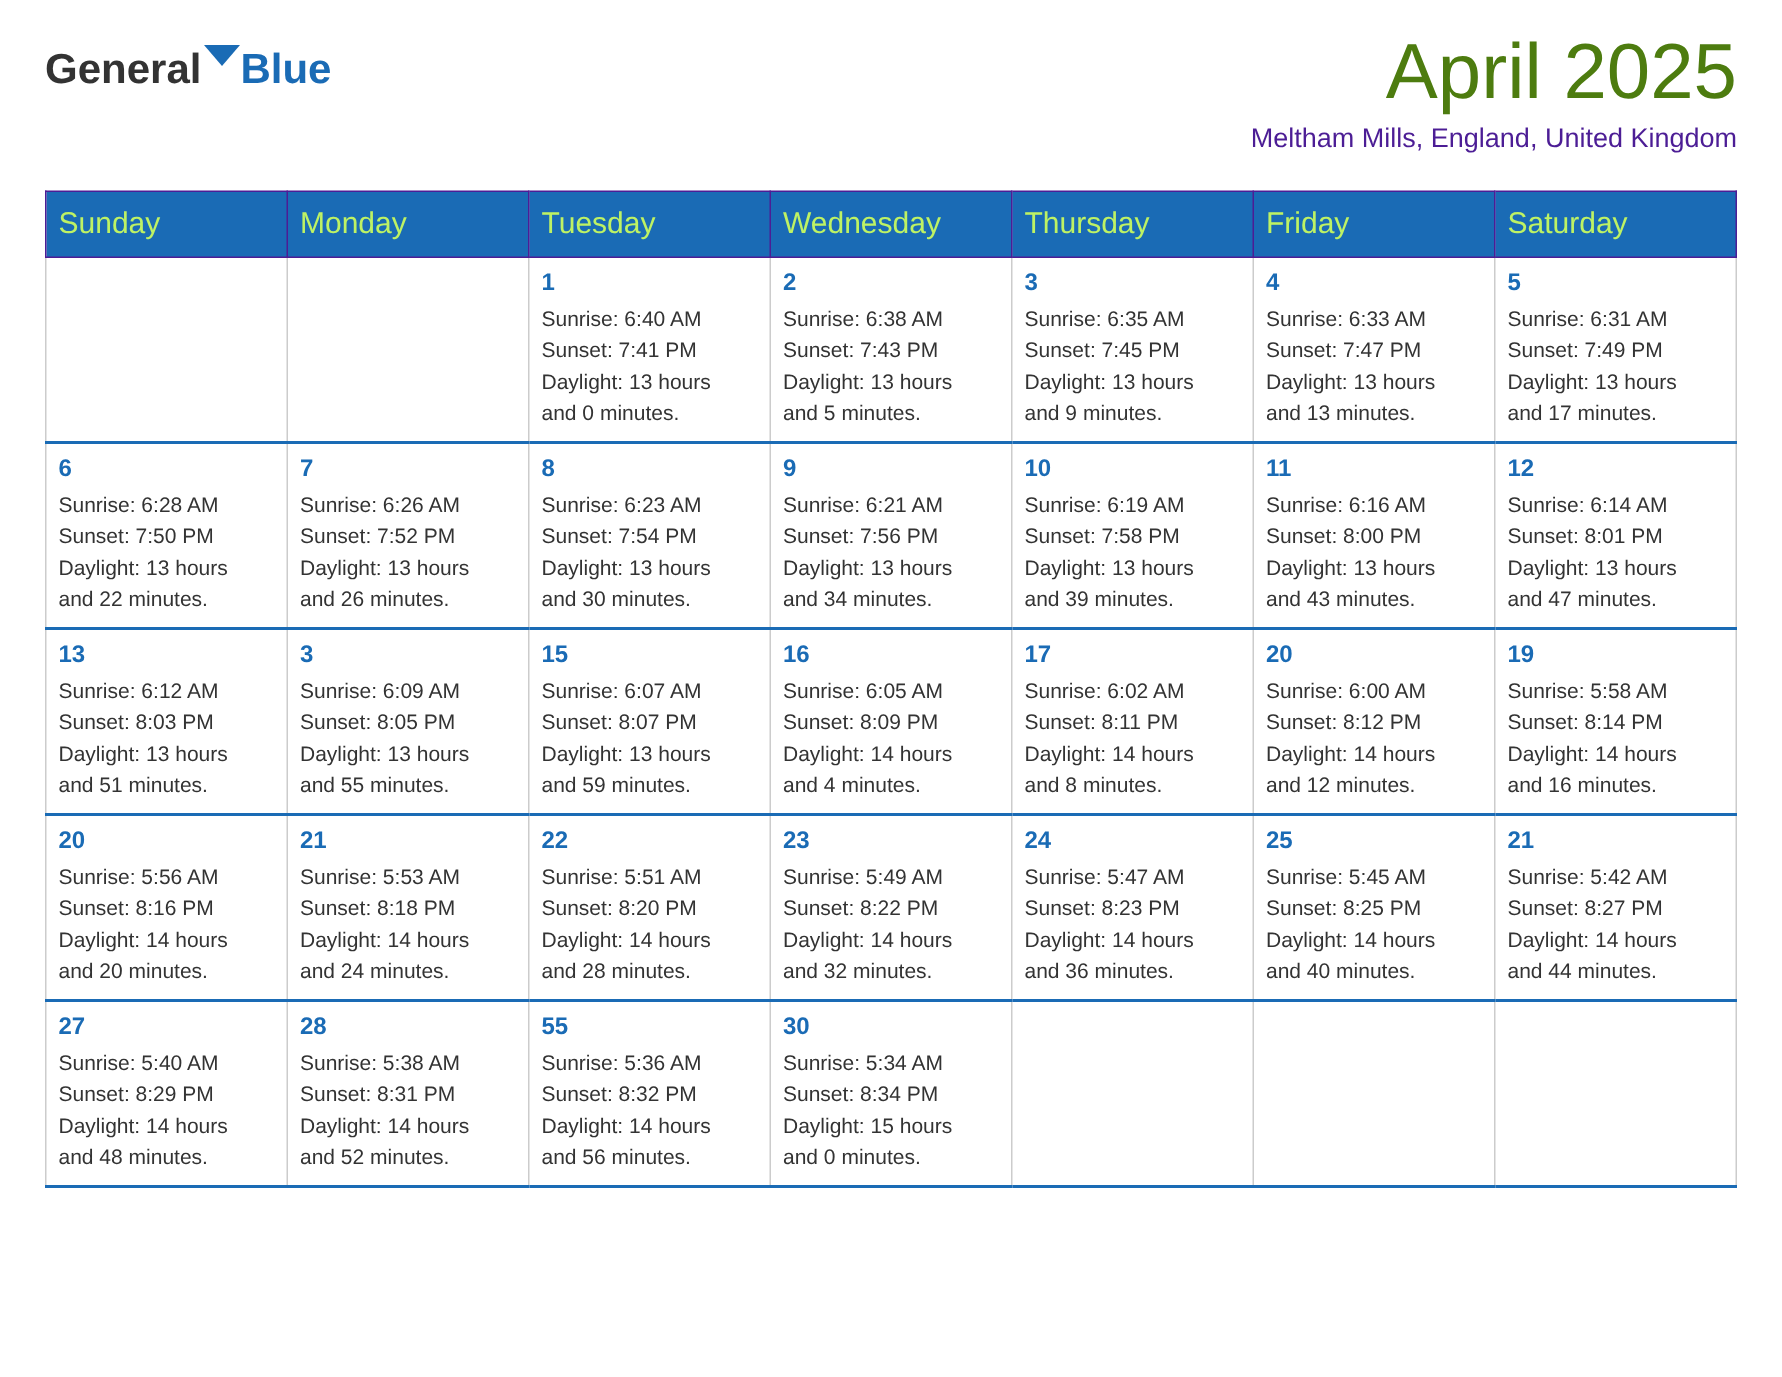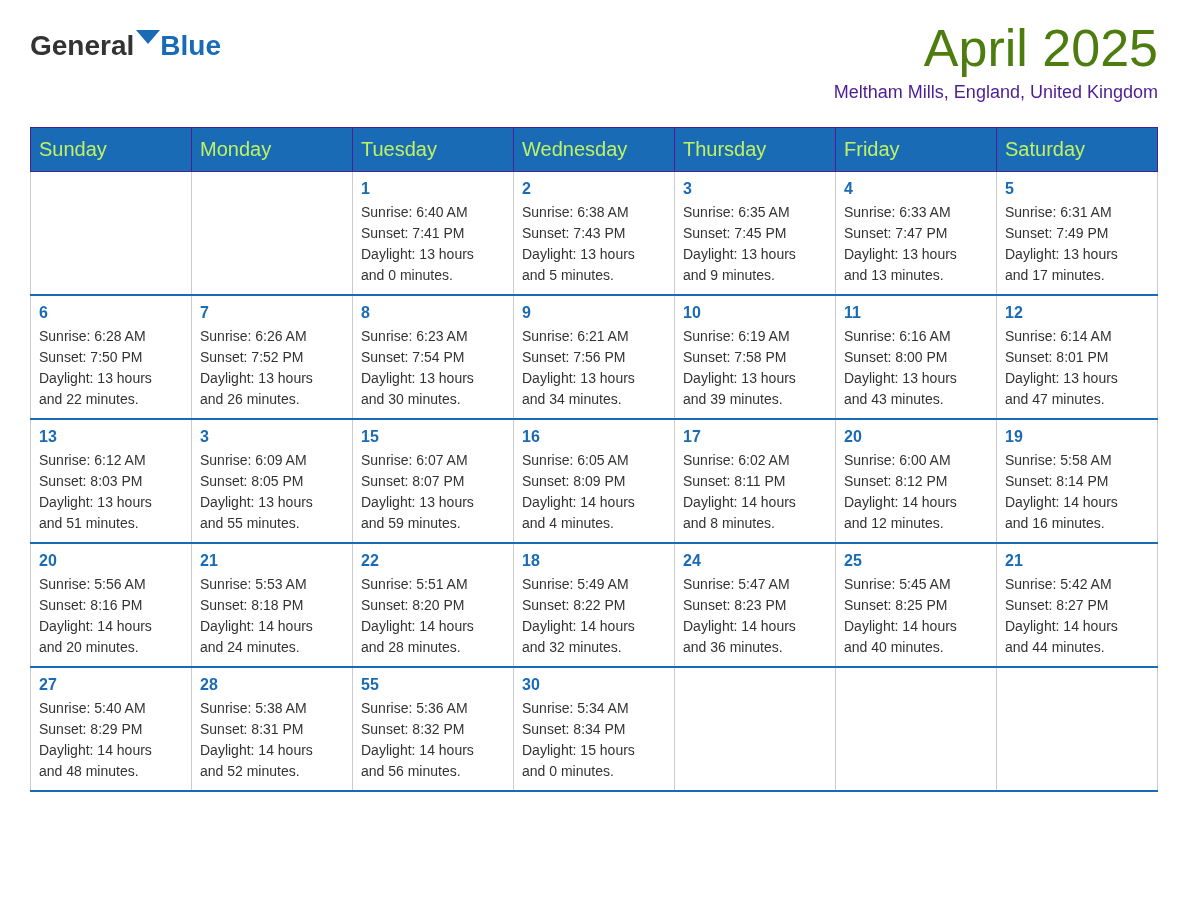--- a/index.html
+++ b/index.html
@@ -217,21 +217,21 @@
         </td>
         <td>
           <span class="day-number">21</span>
           <div class="day-info">Sunrise: 5:53 AM<br>Sunset: 8:18 PM<br>Daylight: 14 hours<br>and 24 minutes.</div>
         </td>
         <td>
           <span class="day-number">22</span>
           <div class="day-info">Sunrise: 5:51 AM<br>Sunset: 8:20 PM<br>Daylight: 14 hours<br>and 28 minutes.</div>
         </td>
         <td>
-          <span class="day-number">18</span>
+          <span class="day-number">23</span>
           <div class="day-info">Sunrise: 5:49 AM<br>Sunset: 8:22 PM<br>Daylight: 14 hours<br>and 32 minutes.</div>
         </td>
         <td>
           <span class="day-number">24</span>
           <div class="day-info">Sunrise: 5:47 AM<br>Sunset: 8:23 PM<br>Daylight: 14 hours<br>and 36 minutes.</div>
         </td>
         <td>
           <span class="day-number">25</span>
           <div class="day-info">Sunrise: 5:45 AM<br>Sunset: 8:25 PM<br>Daylight: 14 hours<br>and 40 minutes.</div>
         </td>

